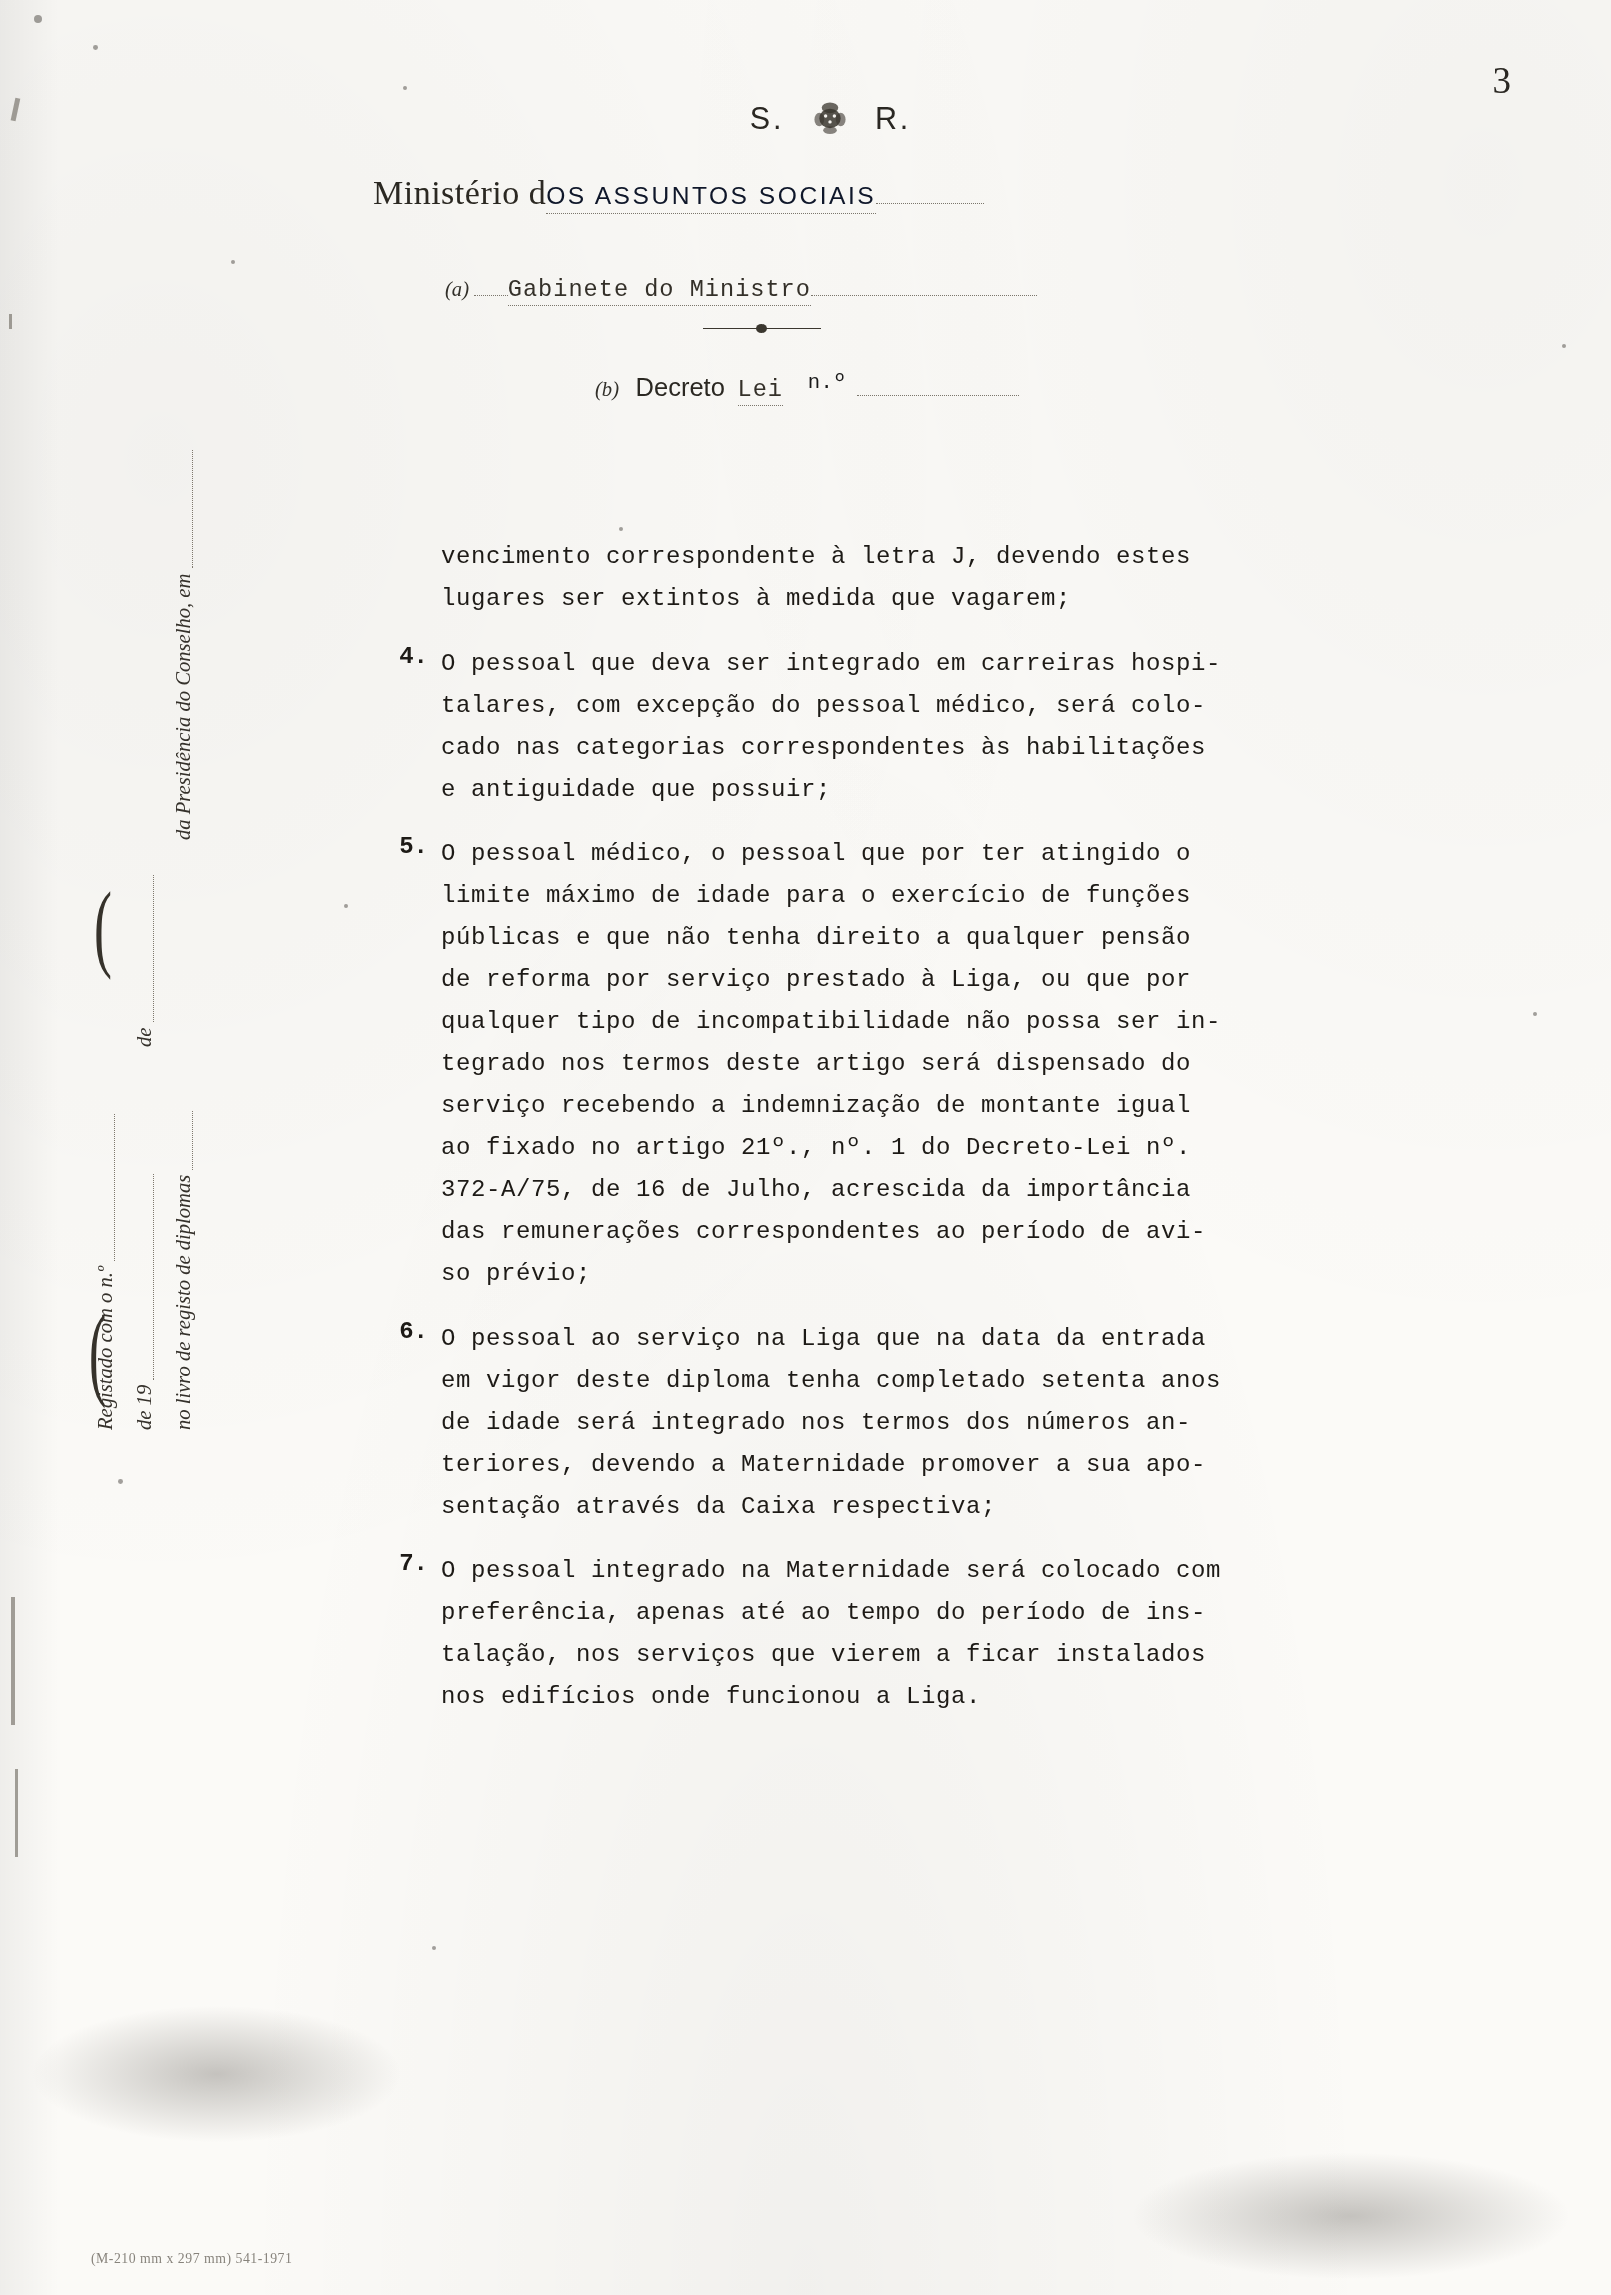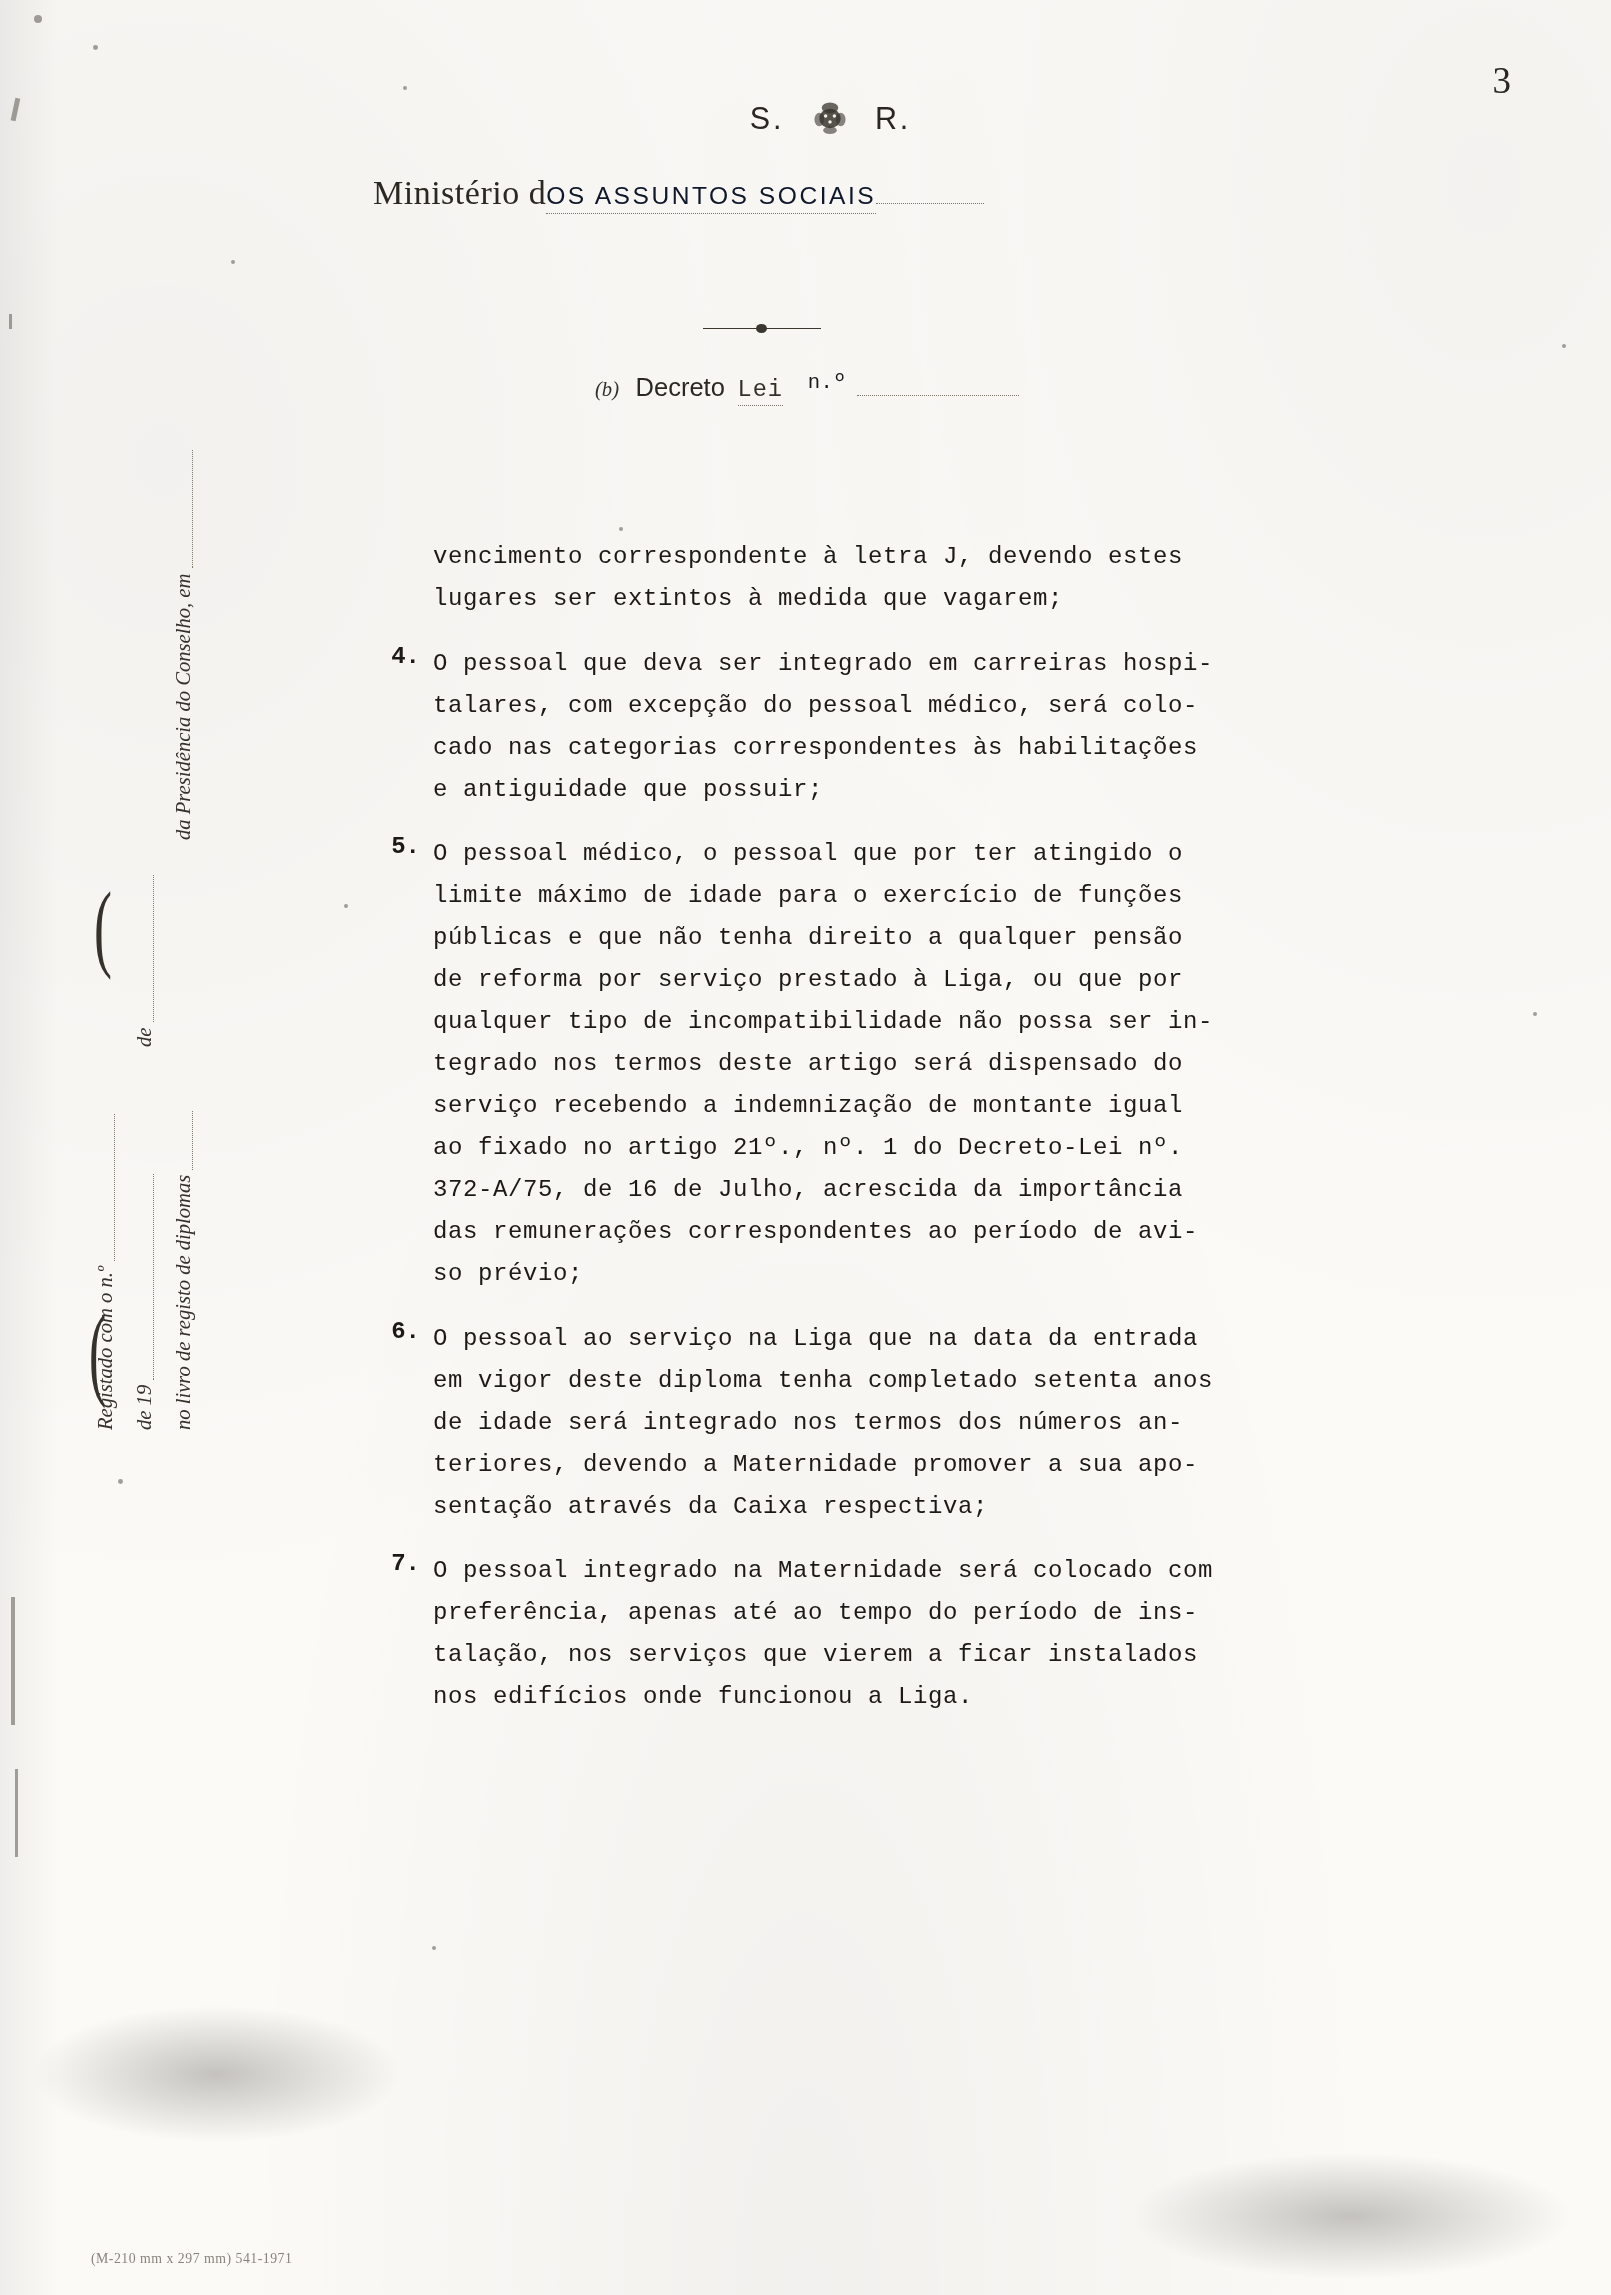--- a/index.html
+++ b/index.html
@@ -200,21 +200,21 @@
     font-size: 103px;
     color: #36322b;
     transform: scaleX(.5);
     transform-origin: left center;
   }
 
   
   .body-block {
     position: absolute;
     top: 536px;
-    left: 373px;
+    left: 381px;
     width: 1140px;
   }
   .para {
     position: relative;
     margin-bottom: 22.6px;
     padding-left: 60px;
   }
   .para .num {
     position: absolute;
     left: 0;
@@ -320,20 +320,24 @@
     </span>
     <span>R.</span>
   </div>
 
   <div class="page-number">3</div>
 
   <div class="ministry-line">
     <span class="ministry-word">Ministério d</span><span class="ministry-fill dotline" style="padding-bottom:2.9px;">OS ASSUNTOS SOCIAIS</span><span class="dotline" style="width:108px; height:22.6px;"></span>
   </div>
 
+  <div class="row-a">
+    <span class="marker">(a)</span>
+    <span class="dotline" style="width:34px;height:19.7px;"></span><span class="typed dotline" style="padding-bottom:2px;">Gabinete do Ministro</span><span class="dotline" style="width:226px;height:19.7px;"></span>
+  </div>
 
   <div class="divider">
     <span class="bar"></span>
       <span class="dot"></span>
   </div>
 
   <div class="row-b">
     <span class="marker">(b)</span>
     <span class="label" style="margin-left:11.8px;">Decreto</span>
     <span class="typed dotline" style="margin-left:7.9px;padding-bottom:2px;">Lei</span>

